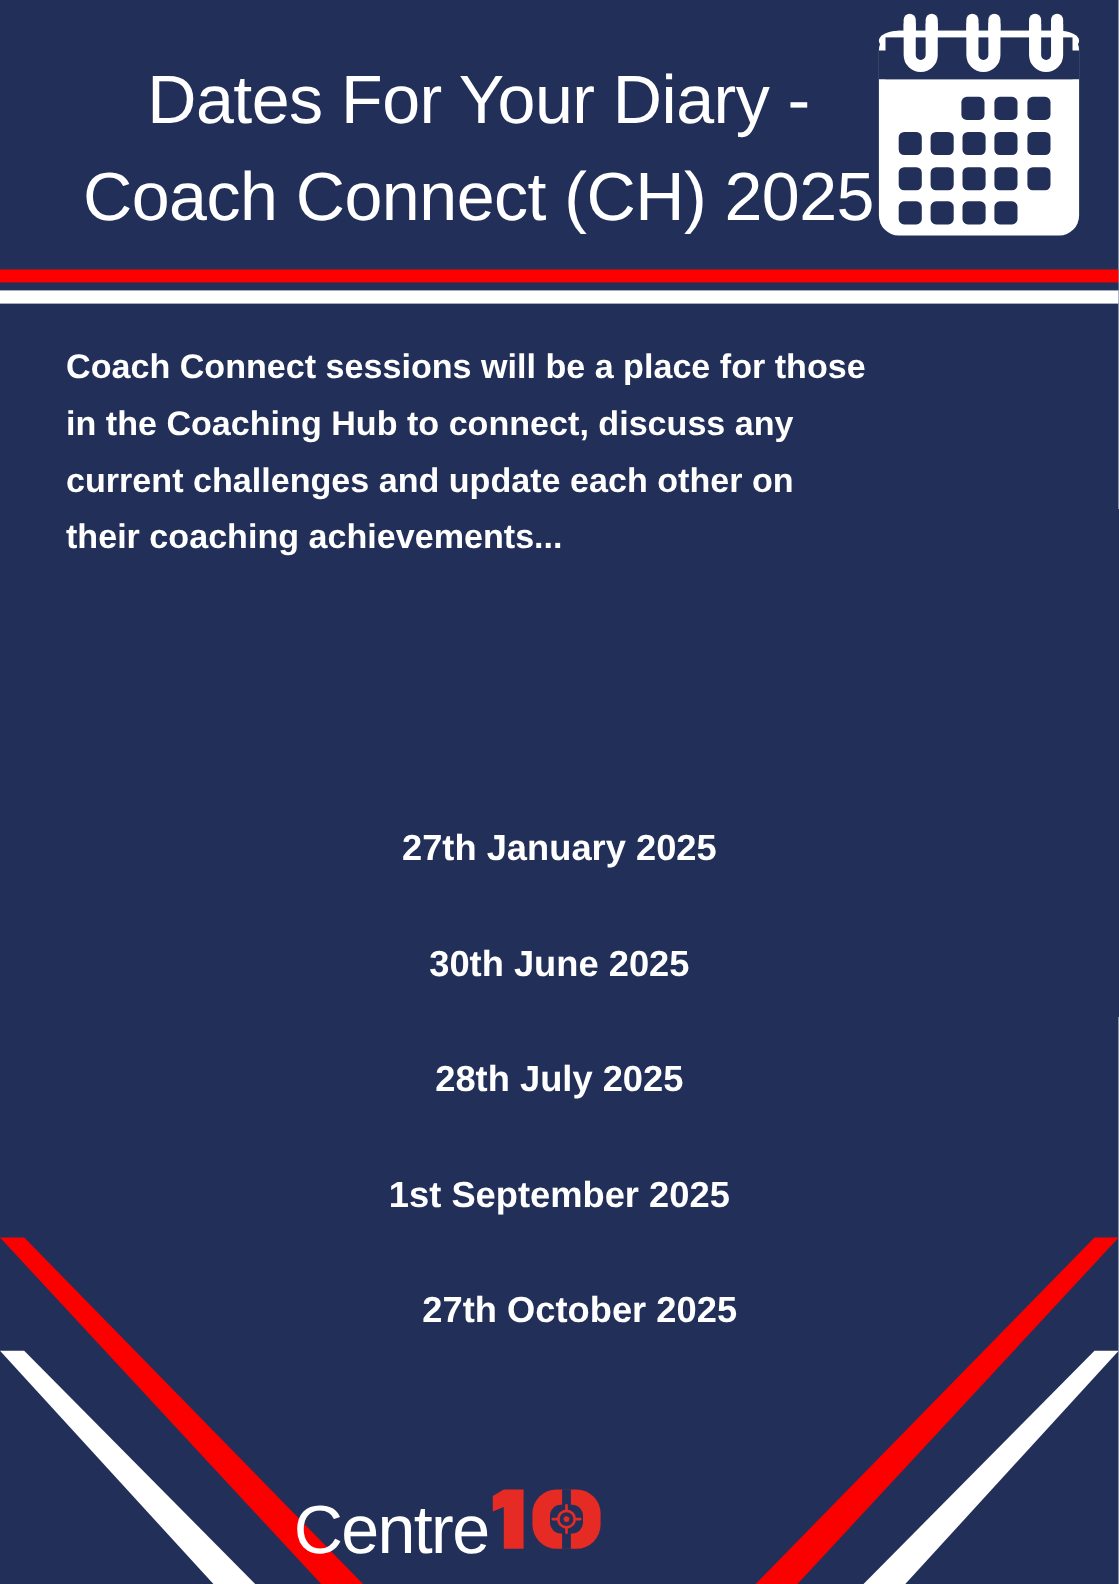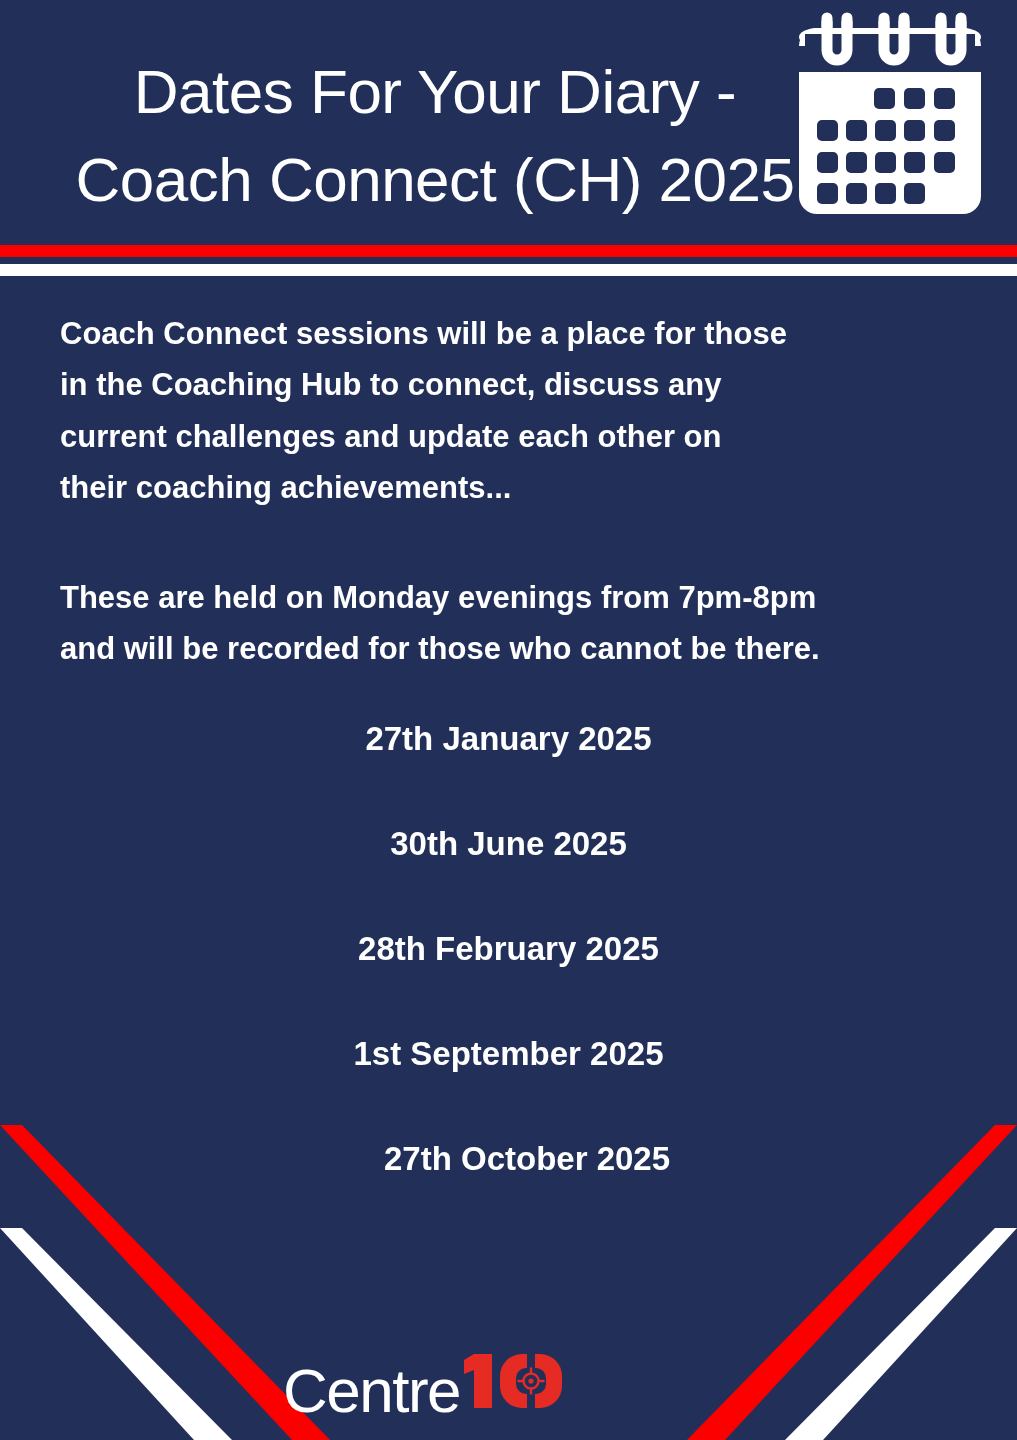--- a/index.html
+++ b/index.html
@@ -85,38 +85,39 @@
     top: 722px;
     width: 1017px;
     text-align: center;
   }
   .date-item {
     font-size: 33px;
     font-weight: 700;
     line-height: 1;
     color: #ffffff;
     margin-bottom: 72px;
+    margin-top: 32px;
   }
   .date-item:last-child { margin-bottom: 0; padding-left: 37px; }
 
   
   .corner-lines {
     position: absolute;
     left: 0;
     bottom: 0;
     width: 1017px;
     height: 330px;
     pointer-events: none;
   }
   .corner-lines svg { display: block; width: 100%; height: 100%; }
 
   
   .logo {
     position: absolute;
-    left: 16px;
+    left: 0;
     bottom: 28px;
     width: 817px;
     display: flex;
     justify-content: center;
     align-items: center;
   }
   .logo-inner {
     display: flex;
     align-items: baseline;
     height: 62px;
@@ -198,28 +199,26 @@
   <div class="divider stripe-red"></div>
   <div class="divider stripe-gap"></div>
   <div class="divider stripe-white"></div>
 
   <div class="body-block">
     <div class="para">Coach Connect sessions will be a place  for those
 in the Coaching Hub to connect, discuss any
 current challenges and update each other on
 their coaching achievements...</div>
     <div class="para-gap"></div>
-    <div class="para">These are held on Monday evenings from 7pm-8pm
-and will be recorded for those who cannot be there.</div>
   </div>
 
   <div class="dates">
     <div class="date-item">27th January 2025</div>
     <div class="date-item">30th June 2025</div>
-    <div class="date-item">28th February 2025</div>
+    <div class="date-item">28th July 2025</div>
     <div class="date-item">1st September 2025</div>
     <div class="date-item">27th October 2025</div>
   </div>
 
   <div class="corner-lines">
     <svg viewBox="0 0 1017 330" preserveAspectRatio="none" xmlns="http://www.w3.org/2000/svg" aria-hidden="true">
 
       <polygon points="0,15 22,15 330,330 292,330" fill="#fc0000"></polygon>
 
       <polygon points="0,118 22,118 232,330 194,330" fill="#ffffff"></polygon>

